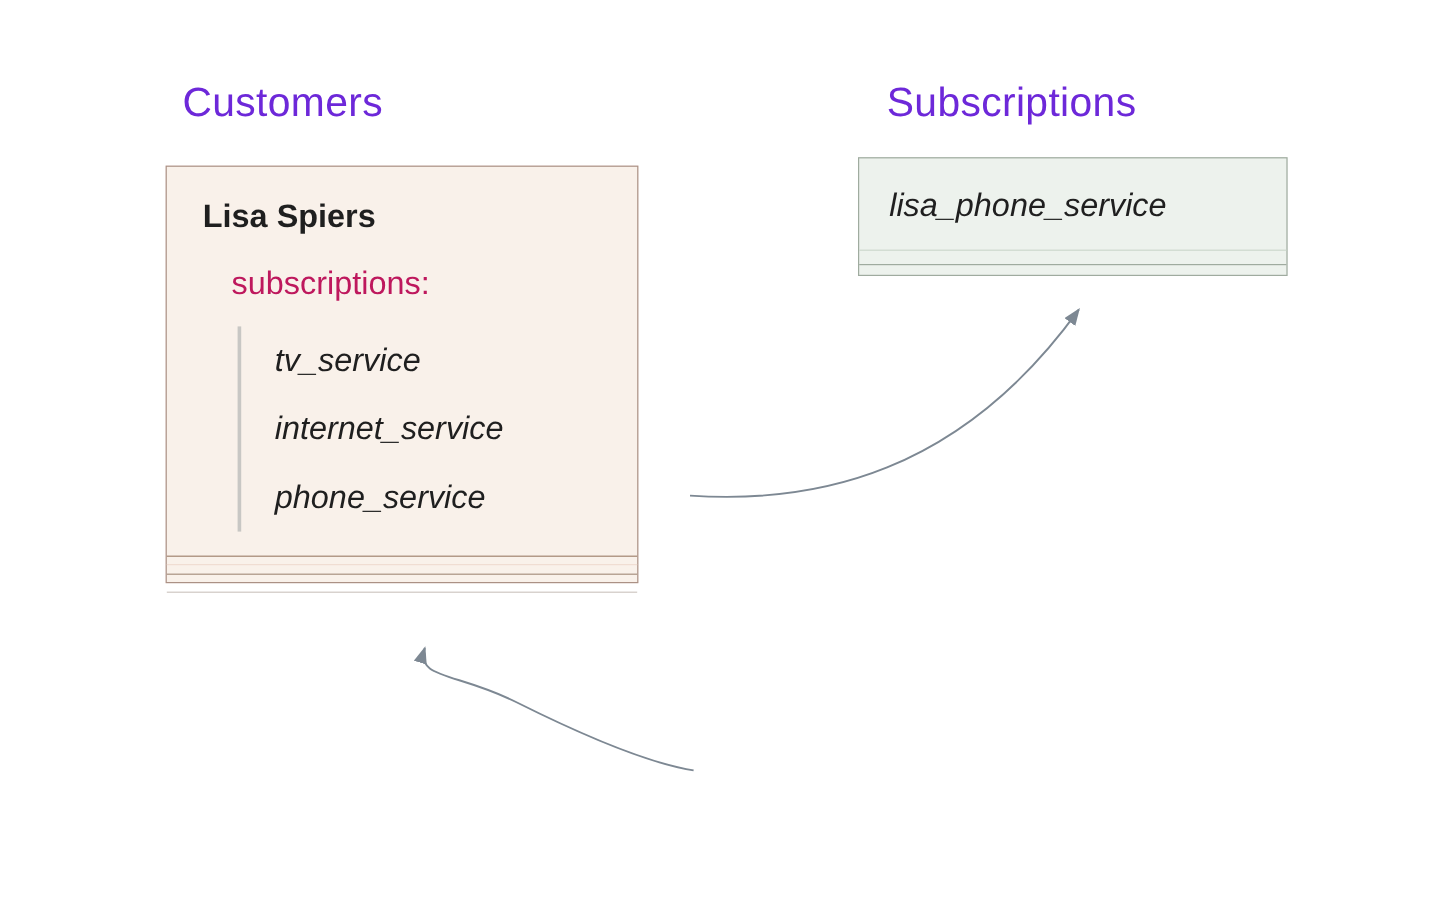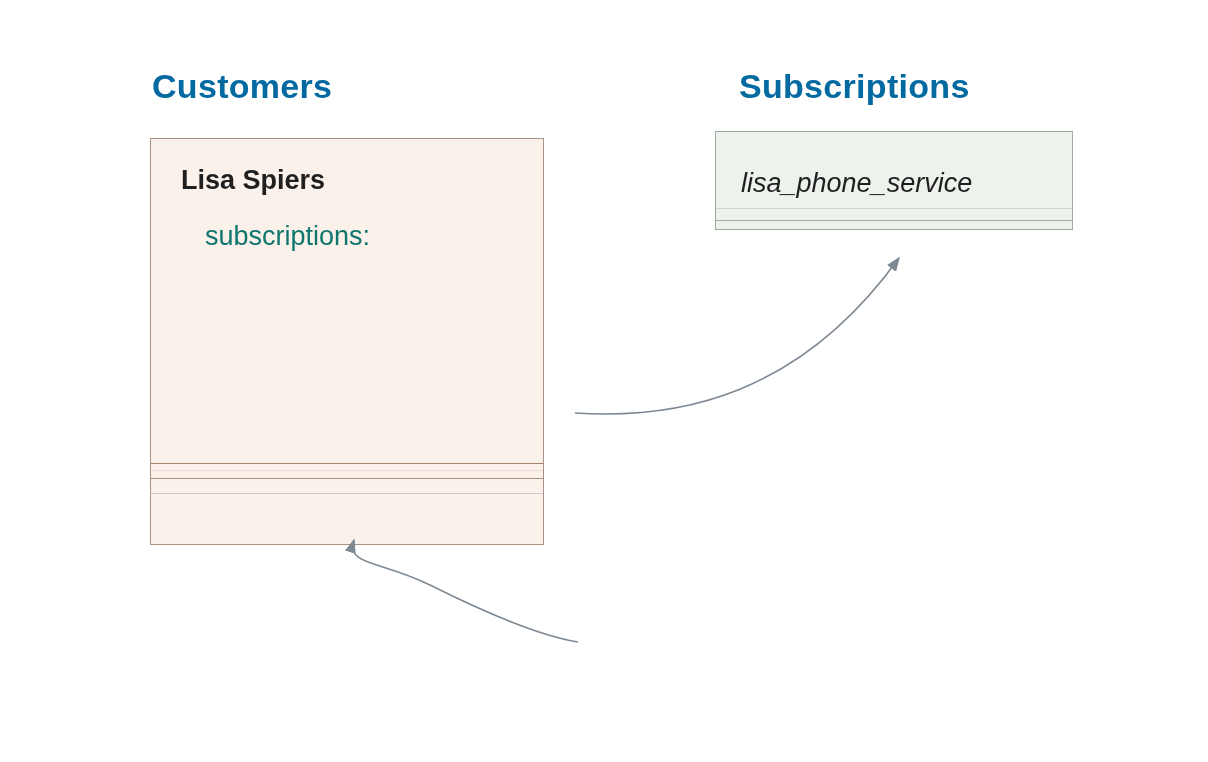--- a/index.html
+++ b/index.html
@@ -12,54 +12,54 @@
     overflow: hidden;
   }
   .stage {
     position: relative;
     width: 1208px;
     height: 762px;
   }
   .heading {
     position: absolute;
     font-size: 34px;
-    font-weight: 700;
-    color: #0369a1;
+    font-weight: 400;
+    color: #6d28d9;
     letter-spacing: 0.3px;
     line-height: 1.2;
   }
   #heading-customers { left: 152px; top: 66px; }
   #heading-subscriptions { left: 715px; top: 66px; margin-left: 24px; }
 
   
   .customer-card {
     position: absolute;
-    left: 150px;
+    left: 138px;
     top: 138px;
     width: 394px;
-    height: 407px;
+    height: 348px;
     background: #f9f1ea;
     border: 1.5px solid #ab9185;
     box-sizing: border-box;
   }
   .customer-name {
     position: absolute;
     left: 30px;
     top: 26px;
     font-size: 27px;
     font-weight: 700;
     color: #1f1f1f;
   }
   .subscriptions-label {
     position: absolute;
     left: 54px;
     top: 82px;
     font-size: 27px;
     font-weight: 400;
-    color: #0f766e;
+    color: #be185d;
   }
   .subscription-list {
     position: absolute;
     left: 59px;
     top: 133px;
     margin: 0;
     padding: 0 0 0 28px;
     list-style: none;
     border-left: 3px solid #c8c7c4;
   }
@@ -90,21 +90,21 @@
     top: 131px;
     width: 358px;
     height: 99px;
     background: #edf2ed;
     border: 1.5px solid #9fab9f;
     box-sizing: border-box;
   }
   .subscription-name {
     position: absolute;
     left: 25px;
-    top: 36px;
+    top: 24px;
     font-size: 27px;
     font-style: italic;
     color: #1f1f1f;
     white-space: nowrap;
   }
   .sub-line-1 { top: 76px; border-color: #ccd8cc; }
   .sub-line-2 { top: 88px; border-color: #9fab9f; }
 
   
   .arrows {
@@ -135,20 +135,25 @@
 
 <div class="stage">
 
   <div class="heading" id="heading-customers">Customers</div>
 
   <div class="heading" id="heading-subscriptions">Subscriptions</div>
 
   <div class="customer-card">
     <div class="customer-name">Lisa Spiers</div>
     <div class="subscriptions-label">subscriptions:</div>
+    <ul class="subscription-list">
+      <li>tv_service</li>
+      <li>internet_service</li>
+      <li>phone_service</li>
+    </ul>
     <div class="row-line cust-line-1"></div>
     <div class="row-line cust-line-2"></div>
     <div class="row-line cust-line-3"></div>
     <div class="row-line cust-line-4"></div>
   </div>
 
   <div class="subscription-card">
     <div class="subscription-name">lisa_phone_service</div>
     <div class="row-line sub-line-1"></div>
     <div class="row-line sub-line-2"></div>

